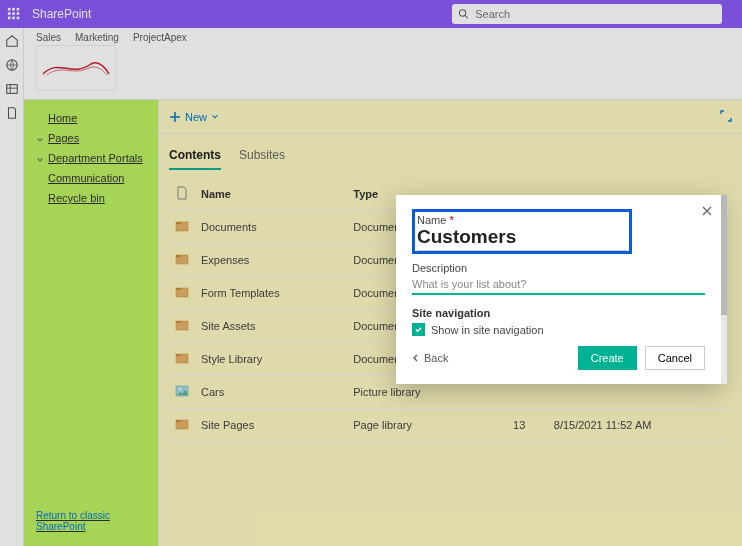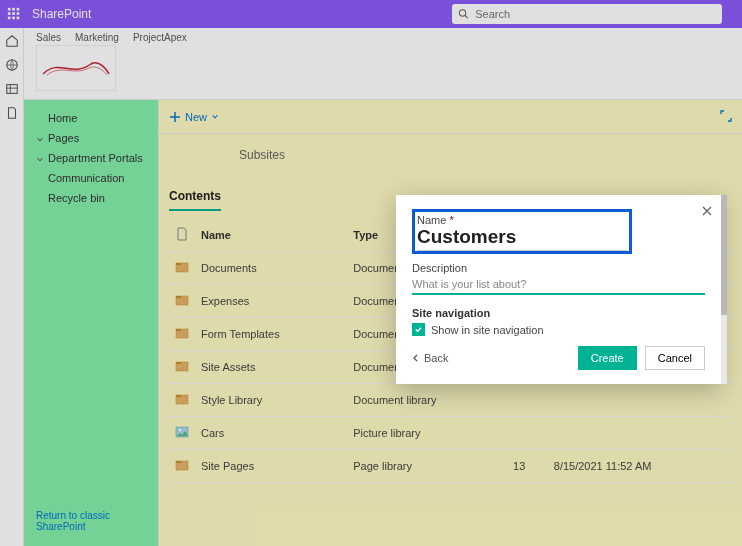--- a/index.html
+++ b/index.html
@@ -25,39 +25,39 @@
   
   .siteheader { background: #fff; border-bottom: 1px solid #e6e6e6; padding: 4px 12px 6px; height: 72px; display: flex; align-items: flex-start; gap: 4px; }
   .sitelinks { display: flex; gap: 14px; font-size: 10px; color: #5a5a5a; }
   .sitelinks span { cursor: pointer; }
   .sitelogo { margin-top: 2px; width: 80px; height: 46px; background:#fff; border:1px solid #eee; display:flex; align-items:center; justify-content:center;}
   .sitelogo svg { width: 70px; height: 24px; }
 
   .maincols { display: flex; flex: 1; min-height: 0; }
 
   
-  .leftnav { width: 135px; background: #86efac; border-right: 1px solid #e6e6e6; font-size: 11px; color: #333; padding: 8px 0; display:flex; flex-direction:column;}
+  .leftnav { width: 135px; background: #bef264; border-right: 1px solid #e6e6e6; font-size: 11px; color: #333; padding: 8px 0; display:flex; flex-direction:column;text-decoration:underline;}
   .leftnav .navitem { padding: 4px 12px; cursor: pointer; display:flex; align-items:center; gap:4px;}
   .leftnav .chev { width:8px;height:8px; }
   .leftnav .chev svg{width:8px;height:8px;fill:#666;}
   .leftnav .sub { padding-left: 24px; }
   .leftnav .edit { color: #0078d4; }
   .leftnav .classic { margin-top:auto; padding:6px 12px; font-size:10px; color:#0078d4; cursor:pointer;}
 
   
   .mainpanel { flex: 1; background: #fef9c3; display:flex; flex-direction:column; }
   .cmdbar { height: 34px; border-bottom: 1px solid #e6e6e6; display:flex; align-items:center; padding:0 10px;}
   .newbtn { color:#0078d4; font-size:11px; display:flex; align-items:center; gap:4px; cursor:pointer;}
   .newbtn svg{width:12px;height:12px;fill:#0078d4;}
   .expandicon { margin-left:auto; cursor:pointer;}
   .expandicon svg{width:12px;height:12px;fill:#0078d4;}
 
   .tabs { display:flex; gap:18px; padding: 14px 10px 0; font-size:12px; color:#666;}
   .tabs .tab{ padding-bottom:6px; cursor:pointer;}
-  .tabs .tab.active{ color:#222; font-weight:600; border-bottom:2px solid #00b294;margin-top:41px;}
+  .tabs .tab.active{ color:#222; font-weight:600; border-bottom:2px solid #00b294;}
 
   .listwrap { padding: 8px 10px; }
   table.splist { width: 100%; border-collapse: collapse; font-size:11px; color:#444;}
   table.splist th { text-align:left; font-weight:600; color:#333; padding:8px 6px; border-bottom:1px solid #eee;}
   table.splist td { padding:8px 6px; border-bottom:1px solid #f3f3f3;}
   .iconcell{width:22px;}
   .iconcell svg{width:14px;height:14px;}
 
   
   .scrim { position:absolute; inset:0; background:rgba(0,0,0,0.12); pointer-events:none;}

